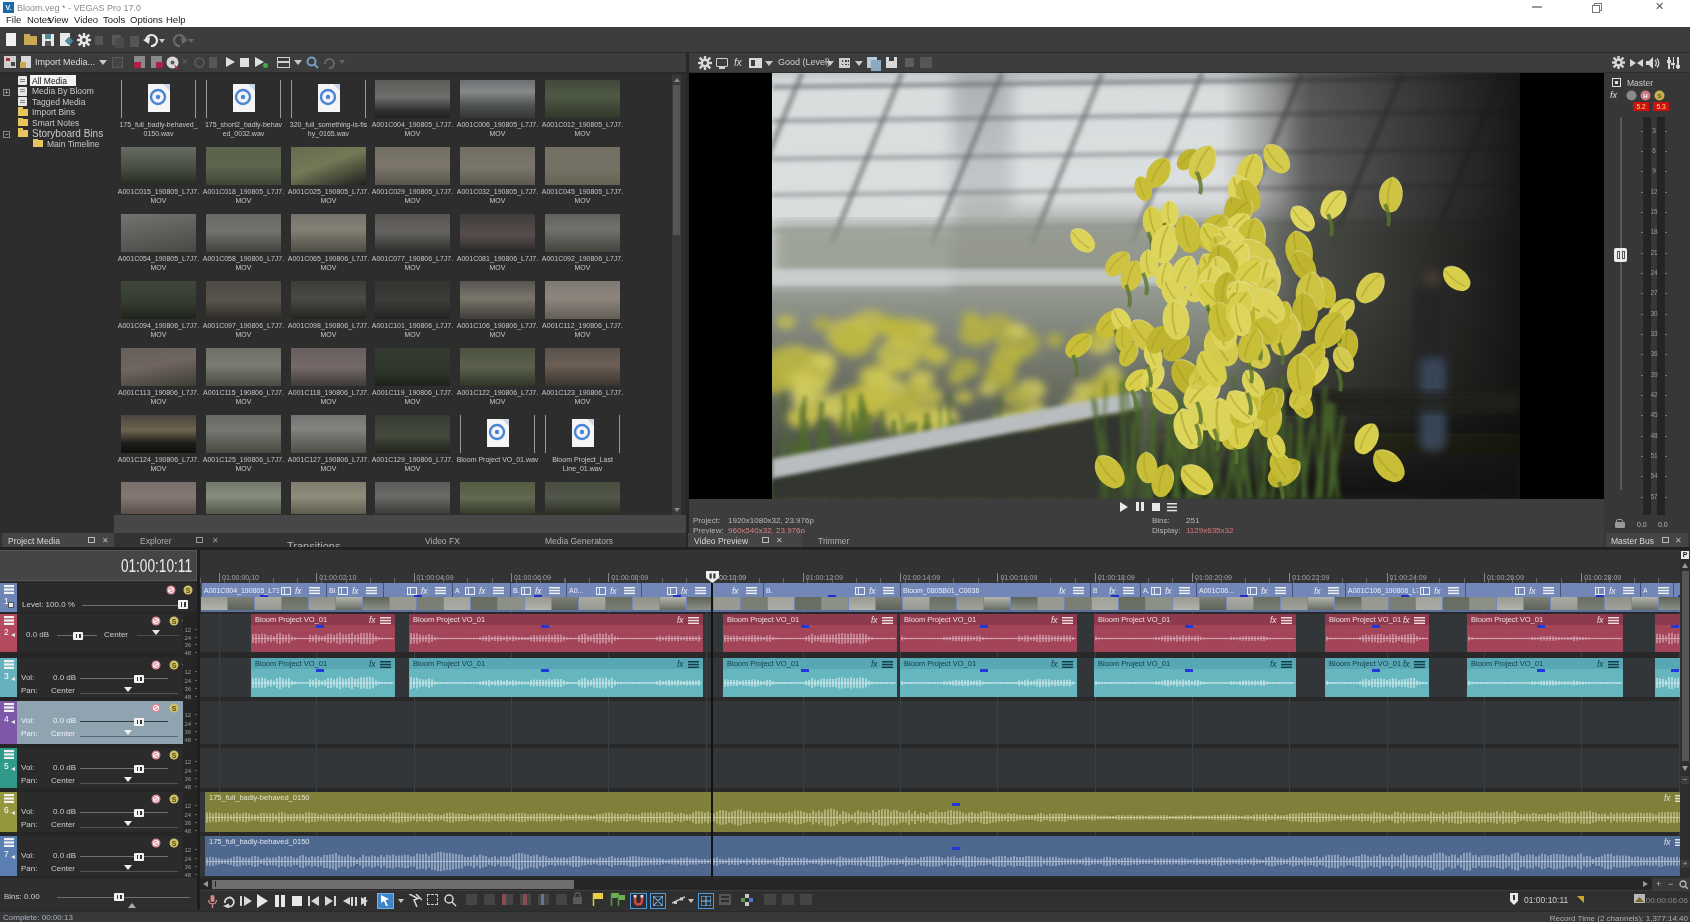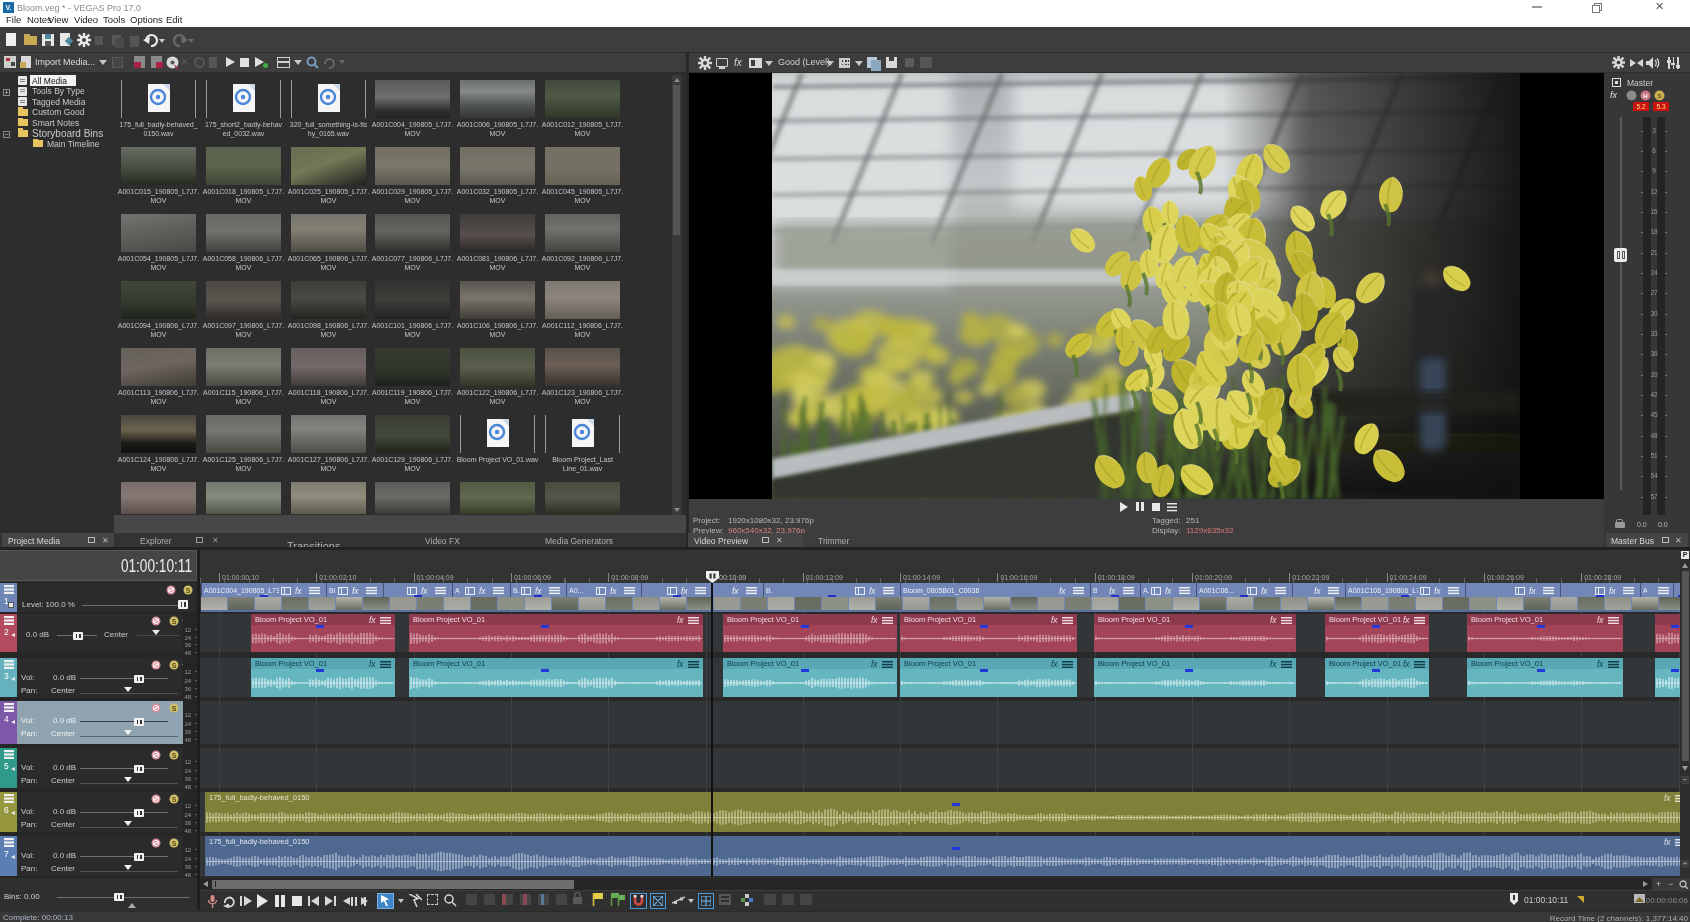--- a/index.html
+++ b/index.html
@@ -9,21 +9,21 @@
 <div style="position:absolute;left:1532px;top:6px;width:10px;height:1.5px;background:#999;"></div>
 <div style="position:absolute;left:1594px;top:3px;width:8px;height:8px;border:1.2px solid #777;background:#fff;"></div>
 <div style="position:absolute;left:1592px;top:5px;width:8px;height:8px;border:1.2px solid #777;background:#fff;"></div>
 <div style="position:absolute;left:1655px;top:1px;font-size:11px;color:#555;white-space:nowrap;line-height:1;">✕</div>
 <div style="position:absolute;left:6px;top:15px;font-size:9.5px;color:#1a1a1a;white-space:nowrap;line-height:1;">File</div>
 <div style="position:absolute;left:27px;top:15px;font-size:9.5px;color:#1a1a1a;white-space:nowrap;line-height:1;">Notes</div>
 <div style="position:absolute;left:48px;top:15px;font-size:9.5px;color:#1a1a1a;white-space:nowrap;line-height:1;">View</div>
 <div style="position:absolute;left:74px;top:15px;font-size:9.5px;color:#1a1a1a;white-space:nowrap;line-height:1;">Video</div>
 <div style="position:absolute;left:103px;top:15px;font-size:9.5px;color:#1a1a1a;white-space:nowrap;line-height:1;">Tools</div>
 <div style="position:absolute;left:130px;top:15px;font-size:9.5px;color:#1a1a1a;white-space:nowrap;line-height:1;">Options</div>
-<div style="position:absolute;left:166px;top:15px;font-size:9.5px;color:#1a1a1a;white-space:nowrap;line-height:1;">Edit</div>
+<div style="position:absolute;left:166px;top:15px;font-size:9.5px;color:#1a1a1a;white-space:nowrap;line-height:1;">Help</div>
 <div style="position:absolute;left:0px;top:27px;width:1690px;height:26px;background:#3d3d3d;border-bottom:1px solid #2c2c2c;"></div>
 <div style="position:absolute;left:6px;top:33px;width:10px;height:13px;background:#f0f0f0;"></div>
 <div style="position:absolute;left:24px;top:36px;width:13px;height:9px;background:#c9a952;"></div>
 <div style="position:absolute;left:24px;top:34px;width:6px;height:3px;background:#c9a952;"></div>
 <div style="position:absolute;left:42px;top:34px;width:12px;height:12px;background:#e8e8e8;"></div>
 <div style="position:absolute;left:45px;top:34px;width:6px;height:5px;background:#4d8a9c;"></div>
 <div style="position:absolute;left:45px;top:41px;width:6px;height:5px;background:#555;"></div>
 <div style="position:absolute;left:60px;top:33px;width:10px;height:13px;background:#e8e8e8;"></div>
 <div style="position:absolute;left:66px;top:38px;width:6px;height:6px;background:#4d8a9c;transform:rotate(45deg);"></div>
 <svg style="position:absolute;left:77px;top:33px" width="14" height="14">
@@ -92,28 +92,28 @@
   </svg>
 <div style="position:absolute;left:339px;top:60px;width:0px;height:0px;border-left:3.5px solid transparent;border-right:3.5px solid transparent;border-top:4px solid #666;"></div>
 <div style="position:absolute;left:18px;top:76.0px;width:9px;height:9px;background:#e8e8e8;border-radius:1px;"></div>
 <div style="position:absolute;left:20px;top:78.5px;width:5px;height:1px;background:#888;"></div>
 <div style="position:absolute;left:20px;top:80.5px;width:5px;height:1px;background:#888;"></div>
 <div style="position:absolute;left:30px;top:75.0px;width:46px;height:11px;background:#f2f2f2;"></div>
 <div style="position:absolute;left:32px;top:76.5px;font-size:8.5px;color:#111;white-space:nowrap;line-height:1;">All Media</div>
 <div style="position:absolute;left:18px;top:86.5px;width:9px;height:9px;background:#e8e8e8;border-radius:1px;"></div>
 <div style="position:absolute;left:20px;top:89px;width:5px;height:1px;background:#888;"></div>
 <div style="position:absolute;left:20px;top:91px;width:5px;height:1px;background:#888;"></div>
-<div style="position:absolute;left:32px;top:87px;font-size:8.5px;color:#c9c9c9;white-space:nowrap;line-height:1;">Tools By Type</div>
+<div style="position:absolute;left:32px;top:87px;font-size:8.5px;color:#c9c9c9;white-space:nowrap;line-height:1;">Media By Bloom</div>
 <div style="position:absolute;left:18px;top:97.0px;width:9px;height:9px;background:#e8e8e8;border-radius:1px;"></div>
 <div style="position:absolute;left:20px;top:99.5px;width:5px;height:1px;background:#888;"></div>
 <div style="position:absolute;left:20px;top:101.5px;width:5px;height:1px;background:#888;"></div>
 <div style="position:absolute;left:32px;top:97.5px;font-size:8.5px;color:#c9c9c9;white-space:nowrap;line-height:1;">Tagged Media</div>
 <div style="position:absolute;left:18px;top:108.5px;width:10px;height:7px;background:#e8c45e;"></div>
 <div style="position:absolute;left:18px;top:107px;width:5px;height:2.5px;background:#e8c45e;"></div>
-<div style="position:absolute;left:32px;top:108px;font-size:8.5px;color:#c9c9c9;white-space:nowrap;line-height:1;">Custom Good</div>
+<div style="position:absolute;left:32px;top:108px;font-size:8.5px;color:#c9c9c9;white-space:nowrap;line-height:1;">Import Bins</div>
 <div style="position:absolute;left:18px;top:119.0px;width:10px;height:7px;background:#e8c45e;"></div>
 <div style="position:absolute;left:18px;top:117.5px;width:5px;height:2.5px;background:#e8c45e;"></div>
 <div style="position:absolute;left:32px;top:118.5px;font-size:8.5px;color:#c9c9c9;white-space:nowrap;line-height:1;">Smart Notes</div>
 <div style="position:absolute;left:18px;top:129.5px;width:10px;height:7px;background:#e8c45e;"></div>
 <div style="position:absolute;left:18px;top:128px;width:5px;height:2.5px;background:#e8c45e;"></div>
 <div style="position:absolute;left:32px;top:129px;font-size:10px;color:#c9c9c9;white-space:nowrap;line-height:1;text-align:center;">Storyboard Bins</div>
 <div style="position:absolute;left:33px;top:140.0px;width:10px;height:7px;background:#e8c45e;"></div>
 <div style="position:absolute;left:33px;top:138.5px;width:5px;height:2.5px;background:#e8c45e;"></div>
 <div style="position:absolute;left:47px;top:139.5px;font-size:8.5px;color:#c9c9c9;white-space:nowrap;line-height:1;">Main Timeline</div>
 <div style="position:absolute;left:3px;top:88.5px;width:7px;height:7px;border:1px solid #8a8a8a;background:#2d2d2d;color:#ccc;font-size:7px;line-height:5px;text-align:center;">+</div>
@@ -1192,21 +1192,21 @@
 <div style="position:absolute;left:1152px;top:502.5px;width:8px;height:8px;background:#e8e8e8;"></div>
 <svg style="position:absolute;left:1167px;top:503px" width="10" height="8.8">
     <rect x="0" y="0.0" width="10" height="1.5" fill="#e8e8e8"></rect>
     <rect x="0" y="3.4" width="10" height="1.5" fill="#e8e8e8"></rect>
     <rect x="0" y="6.8" width="10" height="1.5" fill="#e8e8e8"></rect>
   </svg>
 <div style="position:absolute;left:693px;top:517px;font-size:8px;color:#b8b8b8;white-space:nowrap;line-height:1;">Project:</div>
 <div style="position:absolute;left:728px;top:517px;font-size:8px;color:#b8b8b8;white-space:nowrap;line-height:1;">1920x1080x32, 23.976p</div>
 <div style="position:absolute;left:693px;top:526.5px;font-size:8px;color:#b8b8b8;white-space:nowrap;line-height:1;">Preview:</div>
 <div style="position:absolute;left:728px;top:526.5px;font-size:8px;color:#d88888;white-space:nowrap;line-height:1;">960x540x32, 23.976p</div>
-<div style="position:absolute;left:1152px;top:517px;font-size:8px;color:#b8b8b8;white-space:nowrap;line-height:1;">Tagged:</div>
+<div style="position:absolute;left:1152px;top:517px;font-size:8px;color:#b8b8b8;white-space:nowrap;line-height:1;">Bins:</div>
 <div style="position:absolute;left:1186px;top:517px;font-size:8px;color:#b8b8b8;white-space:nowrap;line-height:1;">251</div>
 <div style="position:absolute;left:1152px;top:526.5px;font-size:8px;color:#b8b8b8;white-space:nowrap;line-height:1;">Display:</div>
 <div style="position:absolute;left:1186px;top:526.5px;font-size:8px;color:#d87878;white-space:nowrap;line-height:1;">1129x635x32</div>
 <div style="position:absolute;left:688px;top:533px;width:114px;height:14px;background:#454545;"></div>
 <div style="position:absolute;left:694px;top:536.5px;font-size:8.5px;color:#d8d8d8;white-space:nowrap;line-height:1;">Video Preview</div>
 <div style="position:absolute;left:762px;top:537px;width:7px;height:6px;border:1px solid #bbb;"></div>
 <div style="position:absolute;left:776px;top:536.5px;font-size:8px;color:#bbb;white-space:nowrap;line-height:1;">✕</div>
 <div style="position:absolute;left:818px;top:536.5px;font-size:8.5px;color:#b0b0b0;white-space:nowrap;line-height:1;">Trimmer</div>
 <div style="position:absolute;left:1604px;top:53px;width:86px;height:494px;background:#373737;"></div>
 <div style="position:absolute;left:1604px;top:53px;width:86px;height:20px;background:#3d3d3d;border-bottom:1px solid #2e2e2e;"></div>

